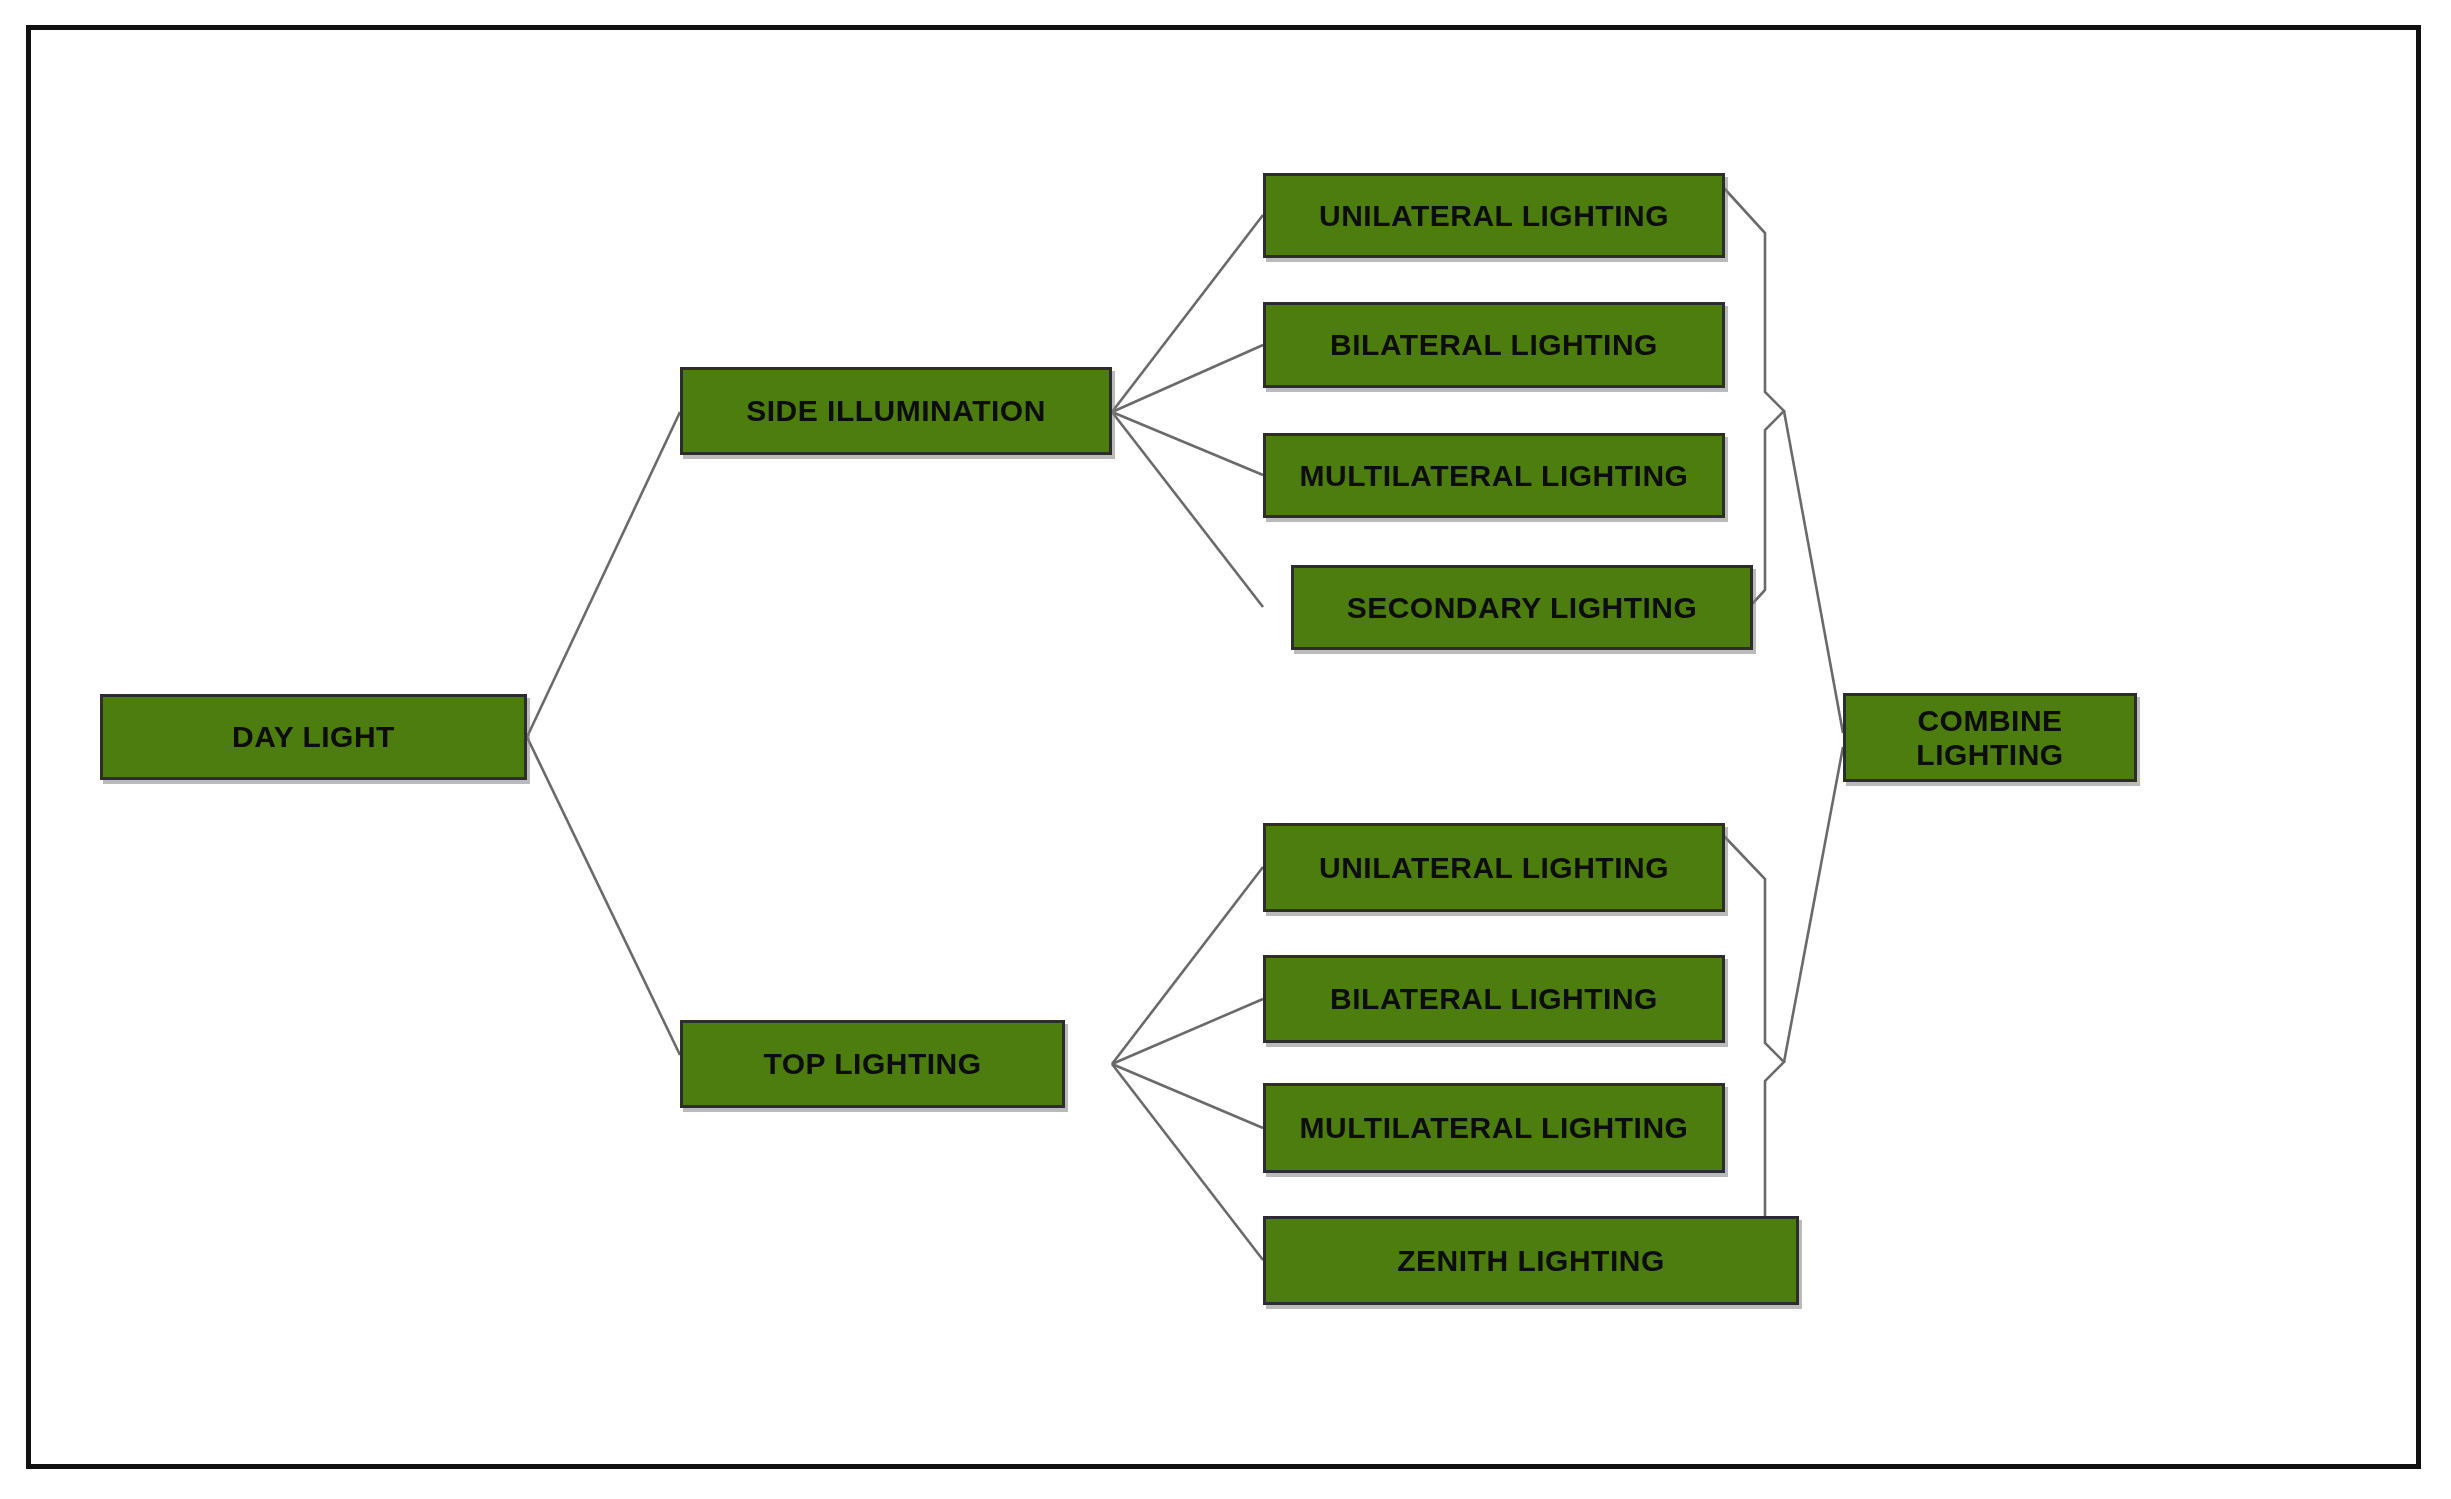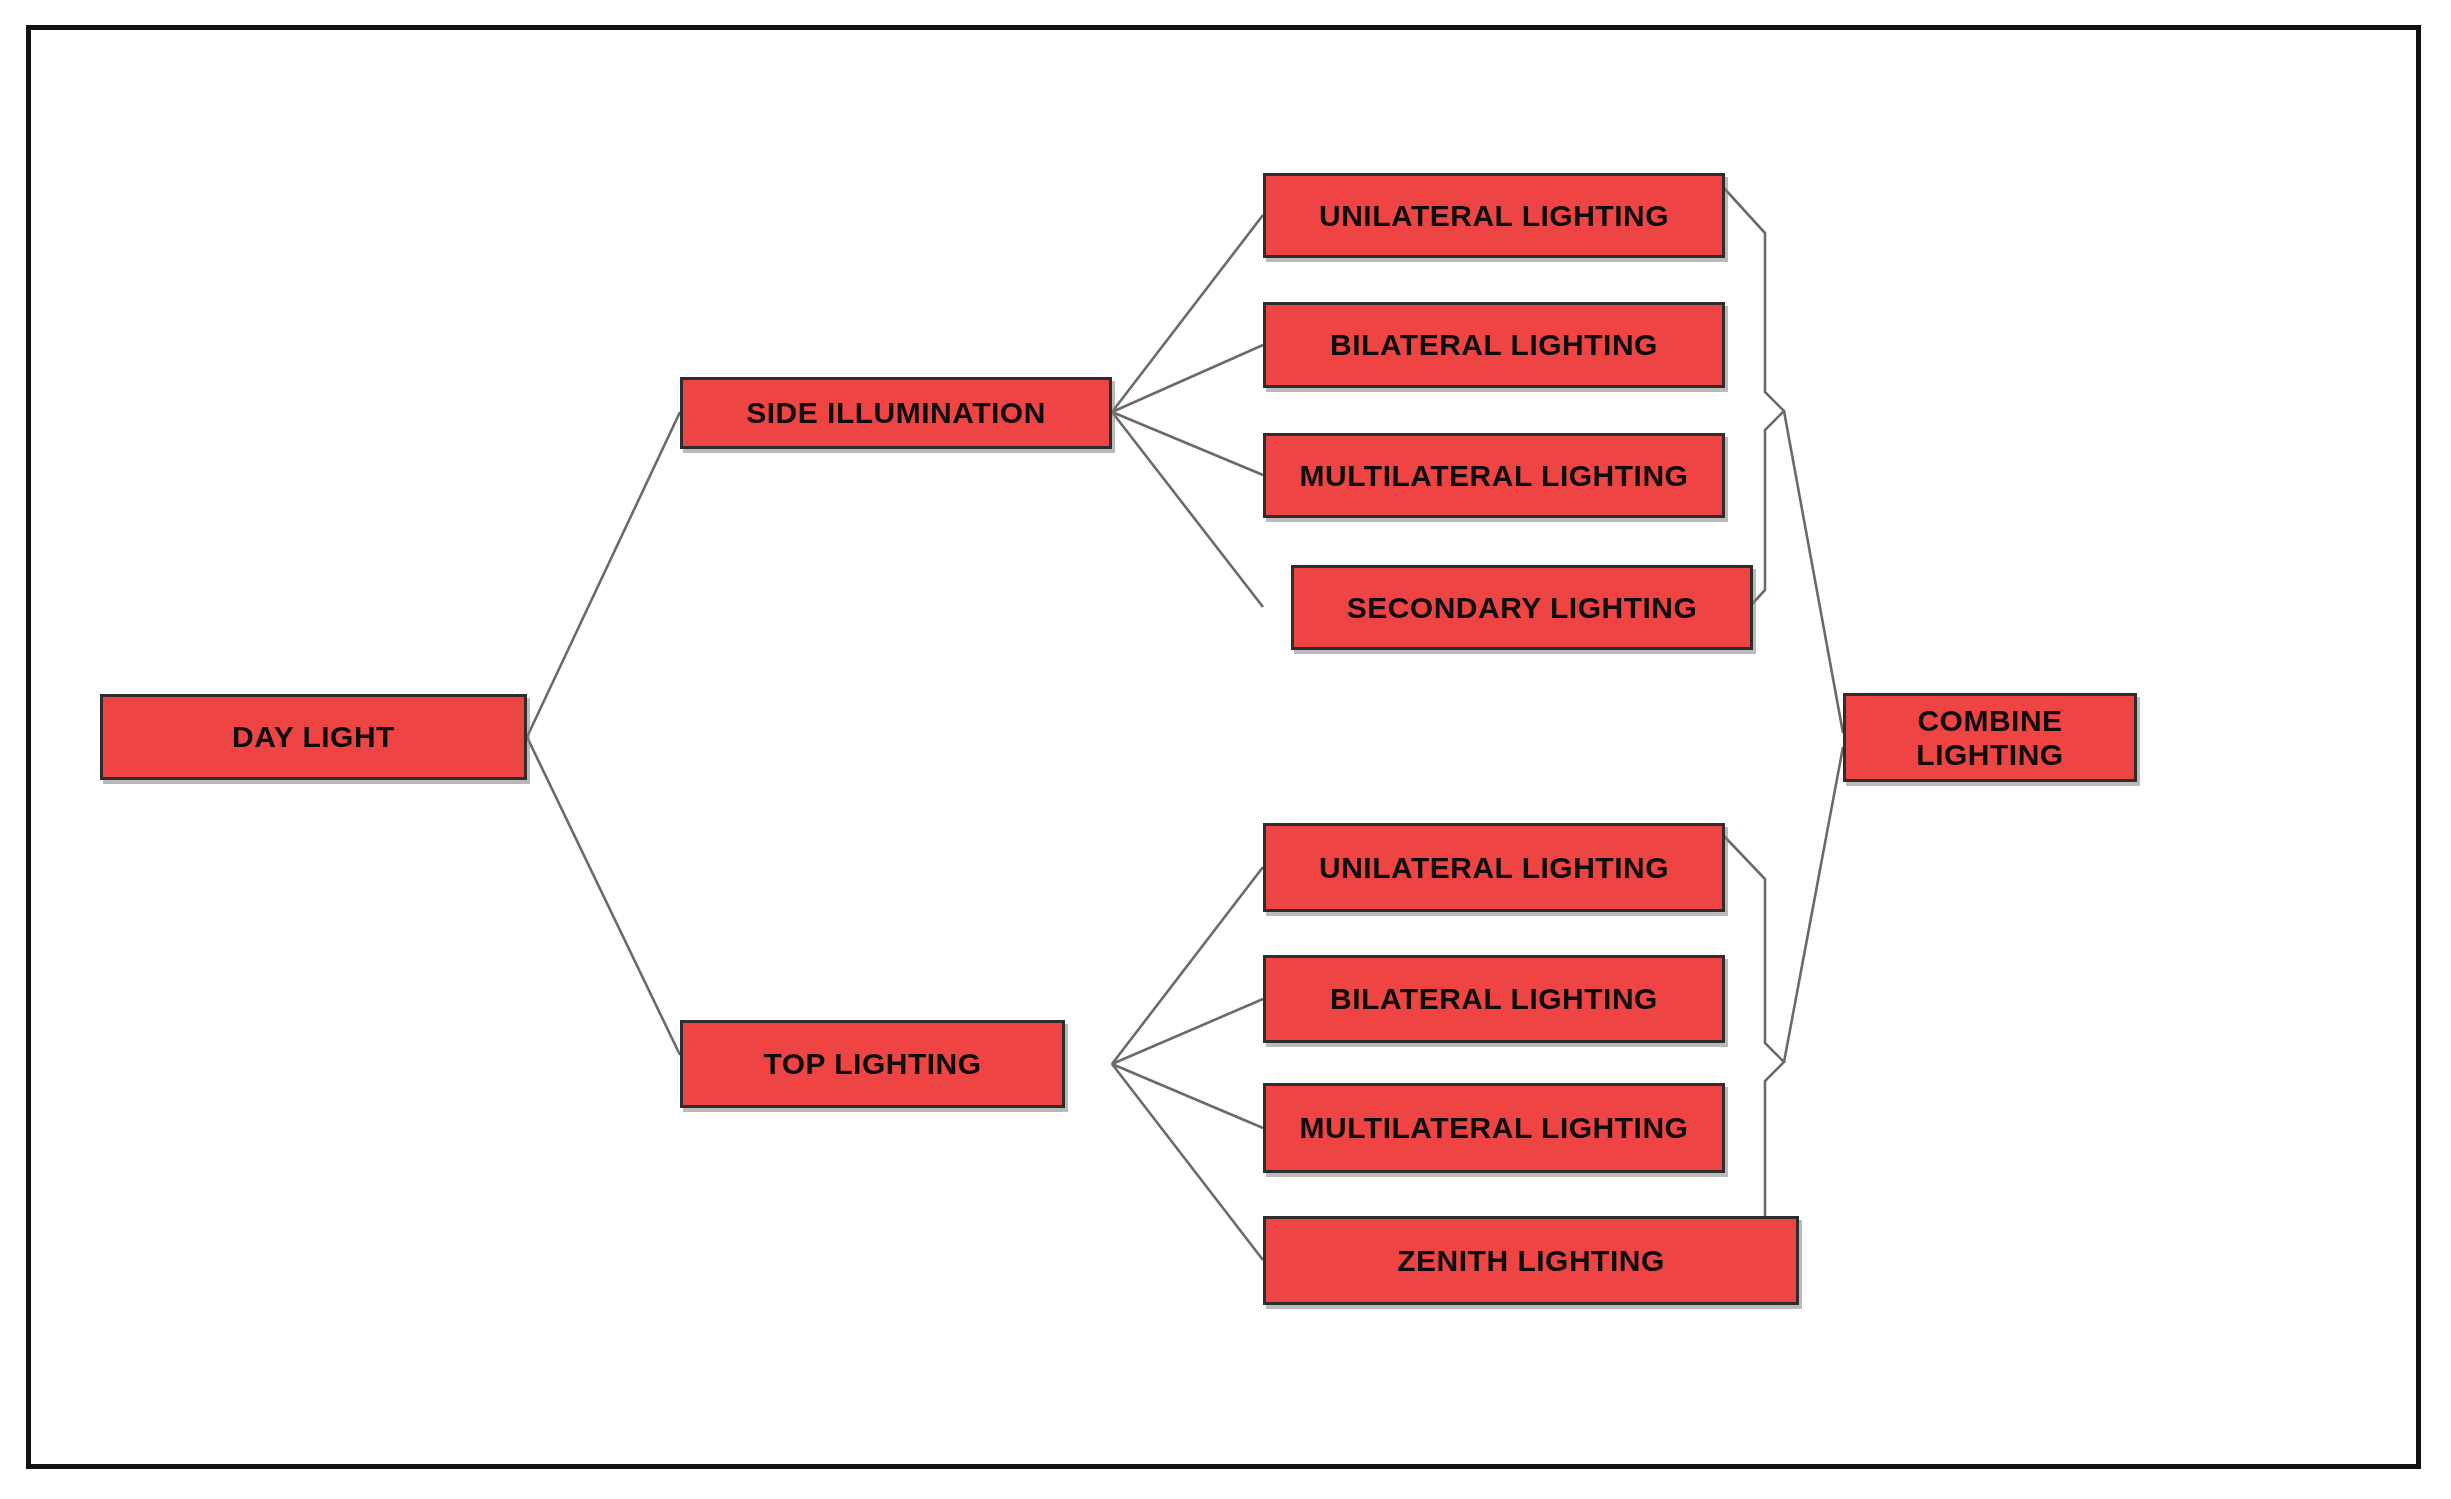--- a/index.html
+++ b/index.html
@@ -27,36 +27,36 @@
   #wires {
     position: absolute;
     left: 0;
     top: 0;
     width: 2451px;
     height: 1499px;
   }
   .node {
     position: absolute;
     box-sizing: border-box;
-    background: #ef4444;
+    background: #4d7c0f;
     border: 3px solid #2d2d2d;
     box-shadow: 3px 4px 0 rgba(130,130,130,0.55);
     display: flex;
     align-items: center;
     justify-content: center;
     text-align: center;
     font-weight: 700;
     font-size: 30px;
     letter-spacing: 0.5px;
     color: #0d0d0d;
     z-index: 2;
   }
   
   #n-day        { left: 100px;  top: 694px;  width: 427px; height: 86px; text-align: center; }
-  #n-side       { left: 680px;  top: 377px;  width: 432px; height: 72px; }
+  #n-side       { left: 680px;  top: 367px;  width: 432px; height: 88px; }
   #n-top        { left: 680px;  top: 1020px; width: 385px; height: 88px; }
   #n-side-uni   { left: 1263px; top: 173px;  width: 462px; height: 85px; }
   #n-side-bi    { left: 1263px; top: 302px;  width: 462px; height: 86px; }
   #n-side-multi { left: 1263px; top: 433px;  width: 462px; height: 85px; }
   #n-side-sec   { left: 1263px; top: 565px;  width: 462px; height: 85px; margin-left: 28px; }
   #n-top-uni    { left: 1263px; top: 823px;  width: 462px; height: 89px; }
   #n-top-bi     { left: 1263px; top: 955px;  width: 462px; height: 88px; }
   #n-top-multi  { left: 1263px; top: 1083px; width: 462px; height: 90px; }
   #n-top-zen    { left: 1263px; top: 1216px; width: 536px; height: 89px; }
   #n-combine    { left: 1843px; top: 693px;  width: 294px; height: 89px; }

